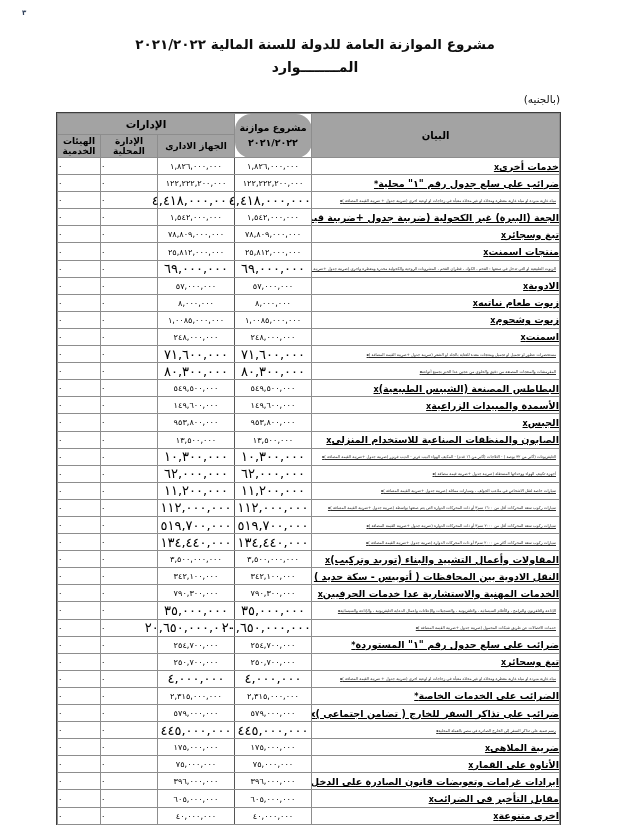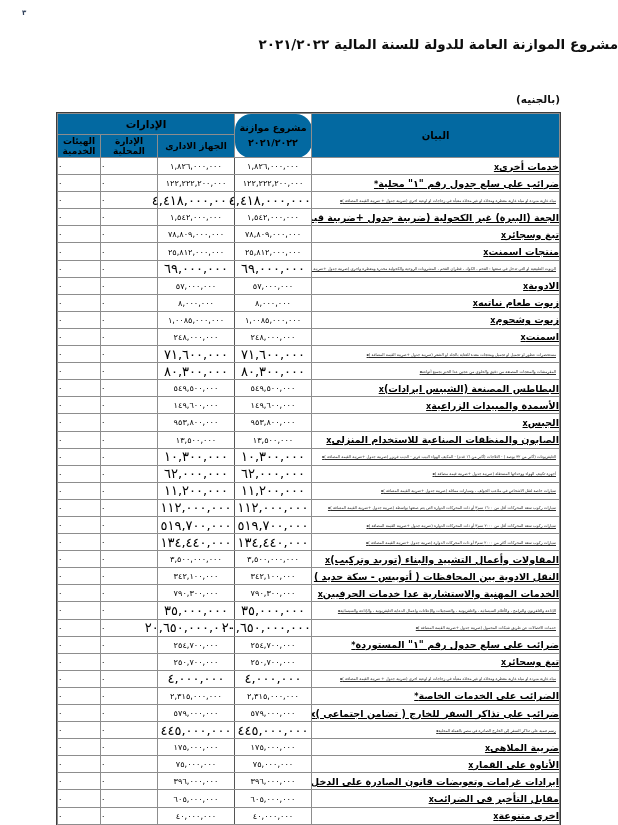--- a/index.html
+++ b/index.html
@@ -34,21 +34,21 @@
     color: #30405a;
     font-weight: bold;
     letter-spacing: 0;
   }
 
   .title-block {
     position: absolute;
     top: 36px;
     left: 12px;
     right: 0;
-    text-align: right;
+    text-align: center;
   }
   .doc-title {
     font-size: 13.5px;
     font-weight: bold;
     color: #0d0d0d;
     letter-spacing: -0.3px;
     line-height: 1.25;
     font-family: "DejaVu Sans", "Liberation Sans", sans-serif;
   }
   .doc-subtitle {
@@ -57,21 +57,21 @@
     font-weight: bold;
     color: #0d0d0d;
     letter-spacing: -0.3px;
   }
 
   .currency-note {
     position: absolute;
     top: 93px;
     right: 58px;
     font-size: 10.5px;
-    font-weight: bold;
+    font-weight: normal;
     color: #111;
   }
 
   
   .table-wrap {
     position: absolute;
     top: 113px;
     right: 58px;
     width: 502px;
   }
@@ -87,21 +87,21 @@
     padding: 0;
     vertical-align: middle;
   }
   
   table.budget {
     outline: 1.6px solid #3d3d3d;
     outline-offset: 0px;
   }
 
   thead th {
-    background: #0369a1;
+    background: #a3a3a3;
     font-weight: bold;
     text-align: center;
     color: #000;
     border: 1.1px solid #4a4a4a;
   }
   th.h-group {
     font-size: 10.5px;
     height: 20px;
   }
   th.h-sub {
@@ -222,20 +222,21 @@
 </style>
 </head>
 <body>
 
 <div class="page">
 
   <div class="page-number">٣</div>
 
   <div class="title-block">
     <div class="doc-title">مشروع الموازنة العامة للدولة للسنة المالية  ٢٠٢١/٢٠٢٢</div>
+    <div class="doc-subtitle">المــــــــوارد</div>
   </div>
 
   <div class="currency-note">(بالجنيه)</div>
 
   <div class="watermark">
     <div class="wm-dots">
       <span class="wm-dot"></span><span class="wm-dot"></span><span class="wm-dot"></span>
     </div>
     <div class="wm-text">القاهرة</div>
     <div class="wm-sub">C A I R O 2 4 . C O M</div>
@@ -351,21 +352,21 @@
             <td class="zero-left">٠</td>
           </tr>
           <tr>
             <td class="label note"><span>المقرمشات والمنتجات المصنعة من دقيق والحلوى من عجين عدا الخبز بجميع أنواعه</span><span class="bullet">x</span></td>
             <td class="num budget-col note-val">٨٠,٣٠٠,٠٠٠</td>
             <td class="num note-val">٨٠,٣٠٠,٠٠٠</td>
             <td class="zero-left">٠</td>
             <td class="zero-left">٠</td>
           </tr>
           <tr>
-            <td class="label"><span>البطاطس المصنعة (الشيبس ايرادات)</span><span class="bullet">x</span></td>
+            <td class="label"><span>البطاطس المصنعة (الشيبس الطبيعية)</span><span class="bullet">x</span></td>
             <td class="num budget-col">٥٤٩,٥٠٠,٠٠٠</td>
             <td class="num">٥٤٩,٥٠٠,٠٠٠</td>
             <td class="zero-left">٠</td>
             <td class="zero-left">٠</td>
           </tr>
           <tr>
             <td class="label"><span>الأسمدة والمبيدات الزراعية</span><span class="bullet">x</span></td>
             <td class="num budget-col">١٤٩,٦٠٠,٠٠٠</td>
             <td class="num">١٤٩,٦٠٠,٠٠٠</td>
             <td class="zero-left">٠</td>

